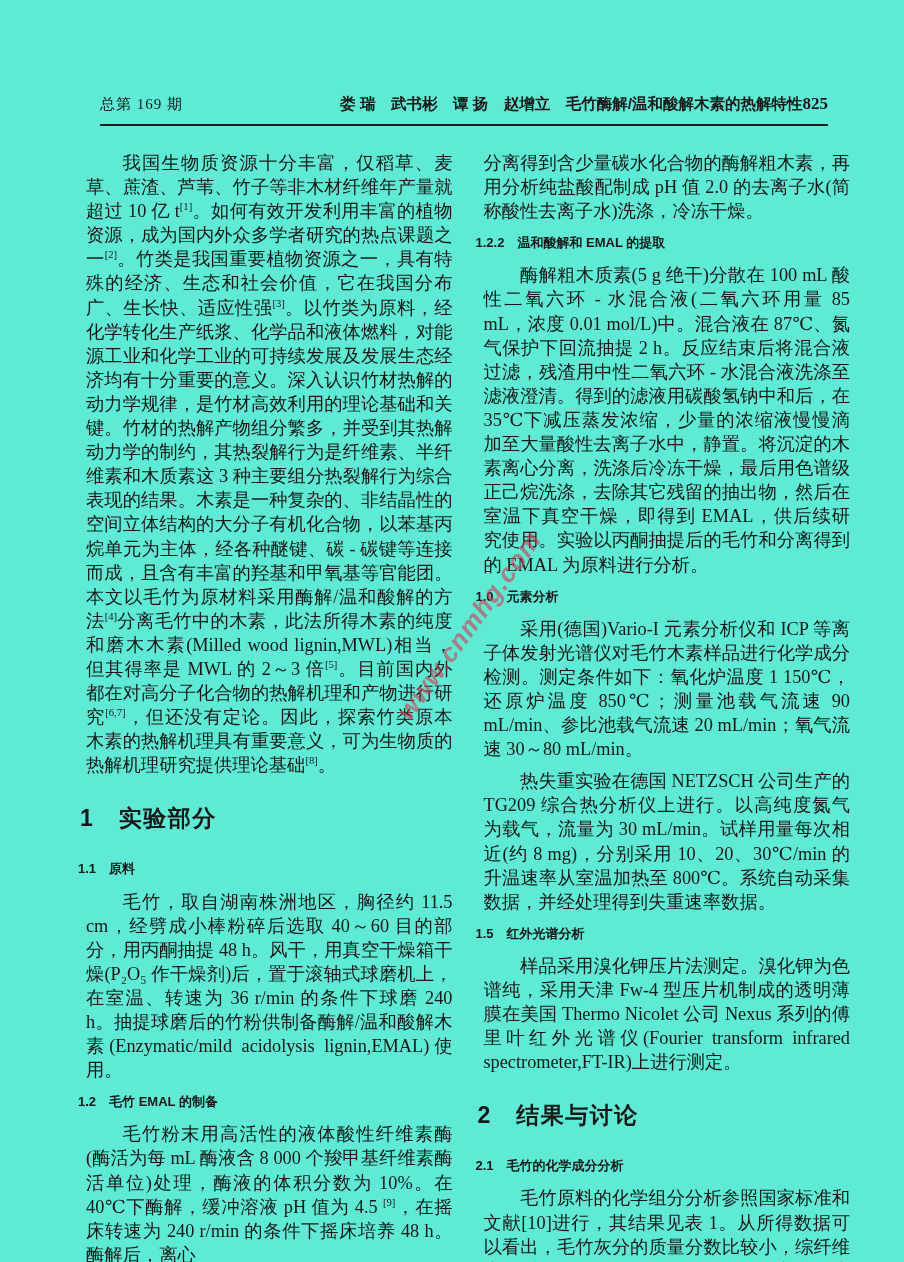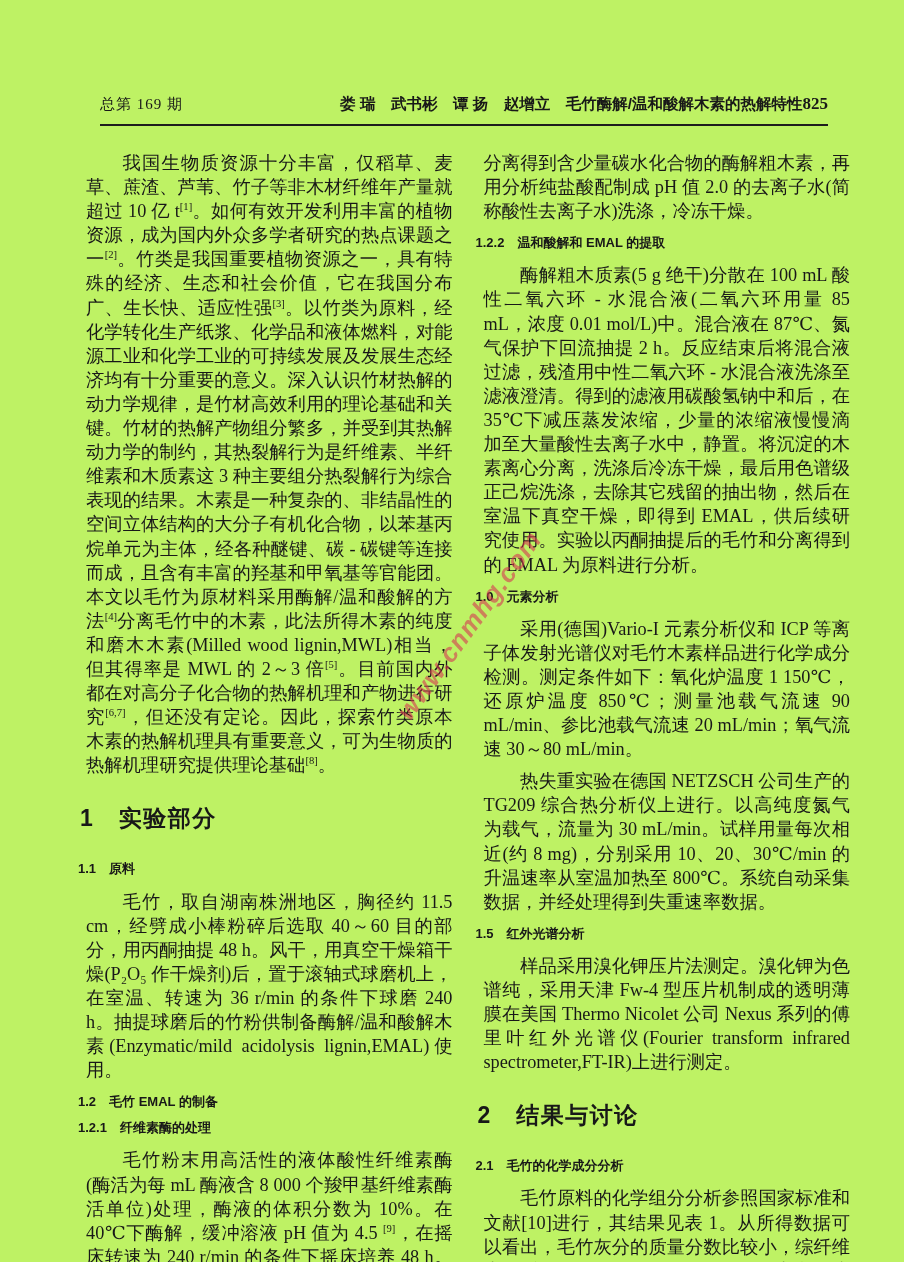--- a/index.html
+++ b/index.html
@@ -1,17 +1,17 @@
 <!DOCTYPE html>
 <html><head>
 <meta charset="utf-8">
 <style>
   html,body{margin:0;padding:0;background:#ffffff;}
   .page{
-    position:relative;width:904px;height:1262px;background:#bef264;overflow:hidden;
+    position:relative;width:904px;height:1262px;background:#5eead4;overflow:hidden;
     font-family:"Liberation Serif","DejaVu Serif",serif;color:#181818;
   }
   
   .header{
     position:absolute;top:94px;left:100px;width:728px;
     display:flex;align-items:baseline;
   }
   .header .issue{
     font-size:15px;letter-spacing:1px;white-space:nowrap;
   }
@@ -71,21 +71,20 @@
 
   <div class="watermark" style="color: rgba(214, 55, 82, 0.6);">www.cnmhg.com</div>
 
   <div class="content">
     <div class="col" id="col-left">
         <div class="blk p indent">我国生物质资源十分丰富，仅稻草、麦草、蔗渣、芦苇、竹子等非木材纤维年产量就超过 10 亿 t<sup>[1]</sup>。如何有效开发利用丰富的植物资源，成为国内外众多学者研究的热点课题之一<sup>[2]</sup>。竹类是我国重要植物资源之一，具有特殊的经济、生态和社会价值，它在我国分布广、生长快、适应性强<sup>[3]</sup>。以竹类为原料，经化学转化生产纸浆、化学品和液体燃料，对能源工业和化学工业的可持续发展及发展生态经济均有十分重要的意义。深入认识竹材热解的动力学规律，是竹材高效利用的理论基础和关键。竹材的热解产物组分繁多，并受到其热解动力学的制约，其热裂解行为是纤维素、半纤维素和木质素这 3 种主要组分热裂解行为综合表现的结果。木素是一种复杂的、非结晶性的空间立体结构的大分子有机化合物，以苯基丙烷单元为主体，经各种醚键、碳 - 碳键等连接而成，且含有丰富的羟基和甲氧基等官能团。本文以毛竹为原材料采用酶解/温和酸解的方法<sup>[4]</sup>分离毛竹中的木素，此法所得木素的纯度和磨木木素(Milled wood lignin,MWL)相当，但其得率是 MWL 的 2～3 倍<sup>[5]</sup>。目前国内外都在对高分子化合物的热解机理和产物进行研究<sup>[6,7]</sup>，但还没有定论。因此，探索竹类原本木素的热解机理具有重要意义，可为生物质的热解机理研究提供理论基础<sup>[8]</sup>。</div>
         <div class="blk h1">1　实验部分</div>
         <div class="blk h2">1.1　原料</div>
         <div class="blk p indent">毛竹，取自湖南株洲地区，胸径约 11.5 cm，经劈成小棒粉碎后选取 40～60 目的部分，用丙酮抽提 48 h。风干，用真空干燥箱干燥(P₂O₅ 作干燥剂)后，置于滚轴式球磨机上，在室温、转速为 36 r/min 的条件下球磨 240 h。抽提球磨后的竹粉供制备酶解/温和酸解木素(Enzymatic/mild acidolysis lignin,EMAL)使用。</div>
         <div class="blk h2">1.2　毛竹 EMAL 的制备</div>
-        <div class="blk h3">1.2.1　纤维素酶的处理</div>
         <div class="blk p indent">毛竹粉末用高活性的液体酸性纤维素酶(酶活为每 mL 酶液含 8 000 个羧甲基纤维素酶活单位)处理，酶液的体积分数为 10%。在 40℃下酶解，缓冲溶液 pH 值为 4.5 <sup>[9]</sup>，在摇床转速为 240 r/min 的条件下摇床培养 48 h。酶解后，离心</div>
       </div>
     <div class="col" id="col-right">
         <div class="blk p">分离得到含少量碳水化合物的酶解粗木素，再用分析纯盐酸配制成 pH 值 2.0 的去离子水(简称酸性去离子水)洗涤，冷冻干燥。</div>
         <div class="blk h3">1.2.2　温和酸解和 EMAL 的提取</div>
         <div class="blk p indent">酶解粗木质素(5 g 绝干)分散在 100 mL 酸性二氧六环 - 水混合液(二氧六环用量 85 mL，浓度 0.01 mol/L)中。混合液在 87℃、氮气保护下回流抽提 2 h。反应结束后将混合液过滤，残渣用中性二氧六环 - 水混合液洗涤至滤液澄清。得到的滤液用碳酸氢钠中和后，在 35℃下减压蒸发浓缩，少量的浓缩液慢慢滴加至大量酸性去离子水中，静置。将沉淀的木素离心分离，洗涤后冷冻干燥，最后用色谱级正己烷洗涤，去除其它残留的抽出物，然后在室温下真空干燥，即得到 EMAL，供后续研究使用。实验以丙酮抽提后的毛竹和分离得到的 EMAL 为原料进行分析。</div>
         <div class="blk h2">1.0　元素分析</div>
         <div class="blk p indent">采用(德国)Vario-I 元素分析仪和 ICP 等离子体发射光谱仪对毛竹木素样品进行化学成分检测。测定条件如下：氧化炉温度 1 150℃，还原炉温度 850℃；测量池载气流速 90 mL/min、参比池载气流速 20 mL/min；氧气流速 30～80 mL/min。</div>
         <div class="blk p indent">热失重实验在德国 NETZSCH 公司生产的 TG209 综合热分析仪上进行。以高纯度氮气为载气，流量为 30 mL/min。试样用量每次相近(约 8 mg)，分别采用 10、20、30℃/min 的升温速率从室温加热至 800℃。系统自动采集数据，并经处理得到失重速率数据。</div>
         <div class="blk h2">1.5　红外光谱分析</div>

